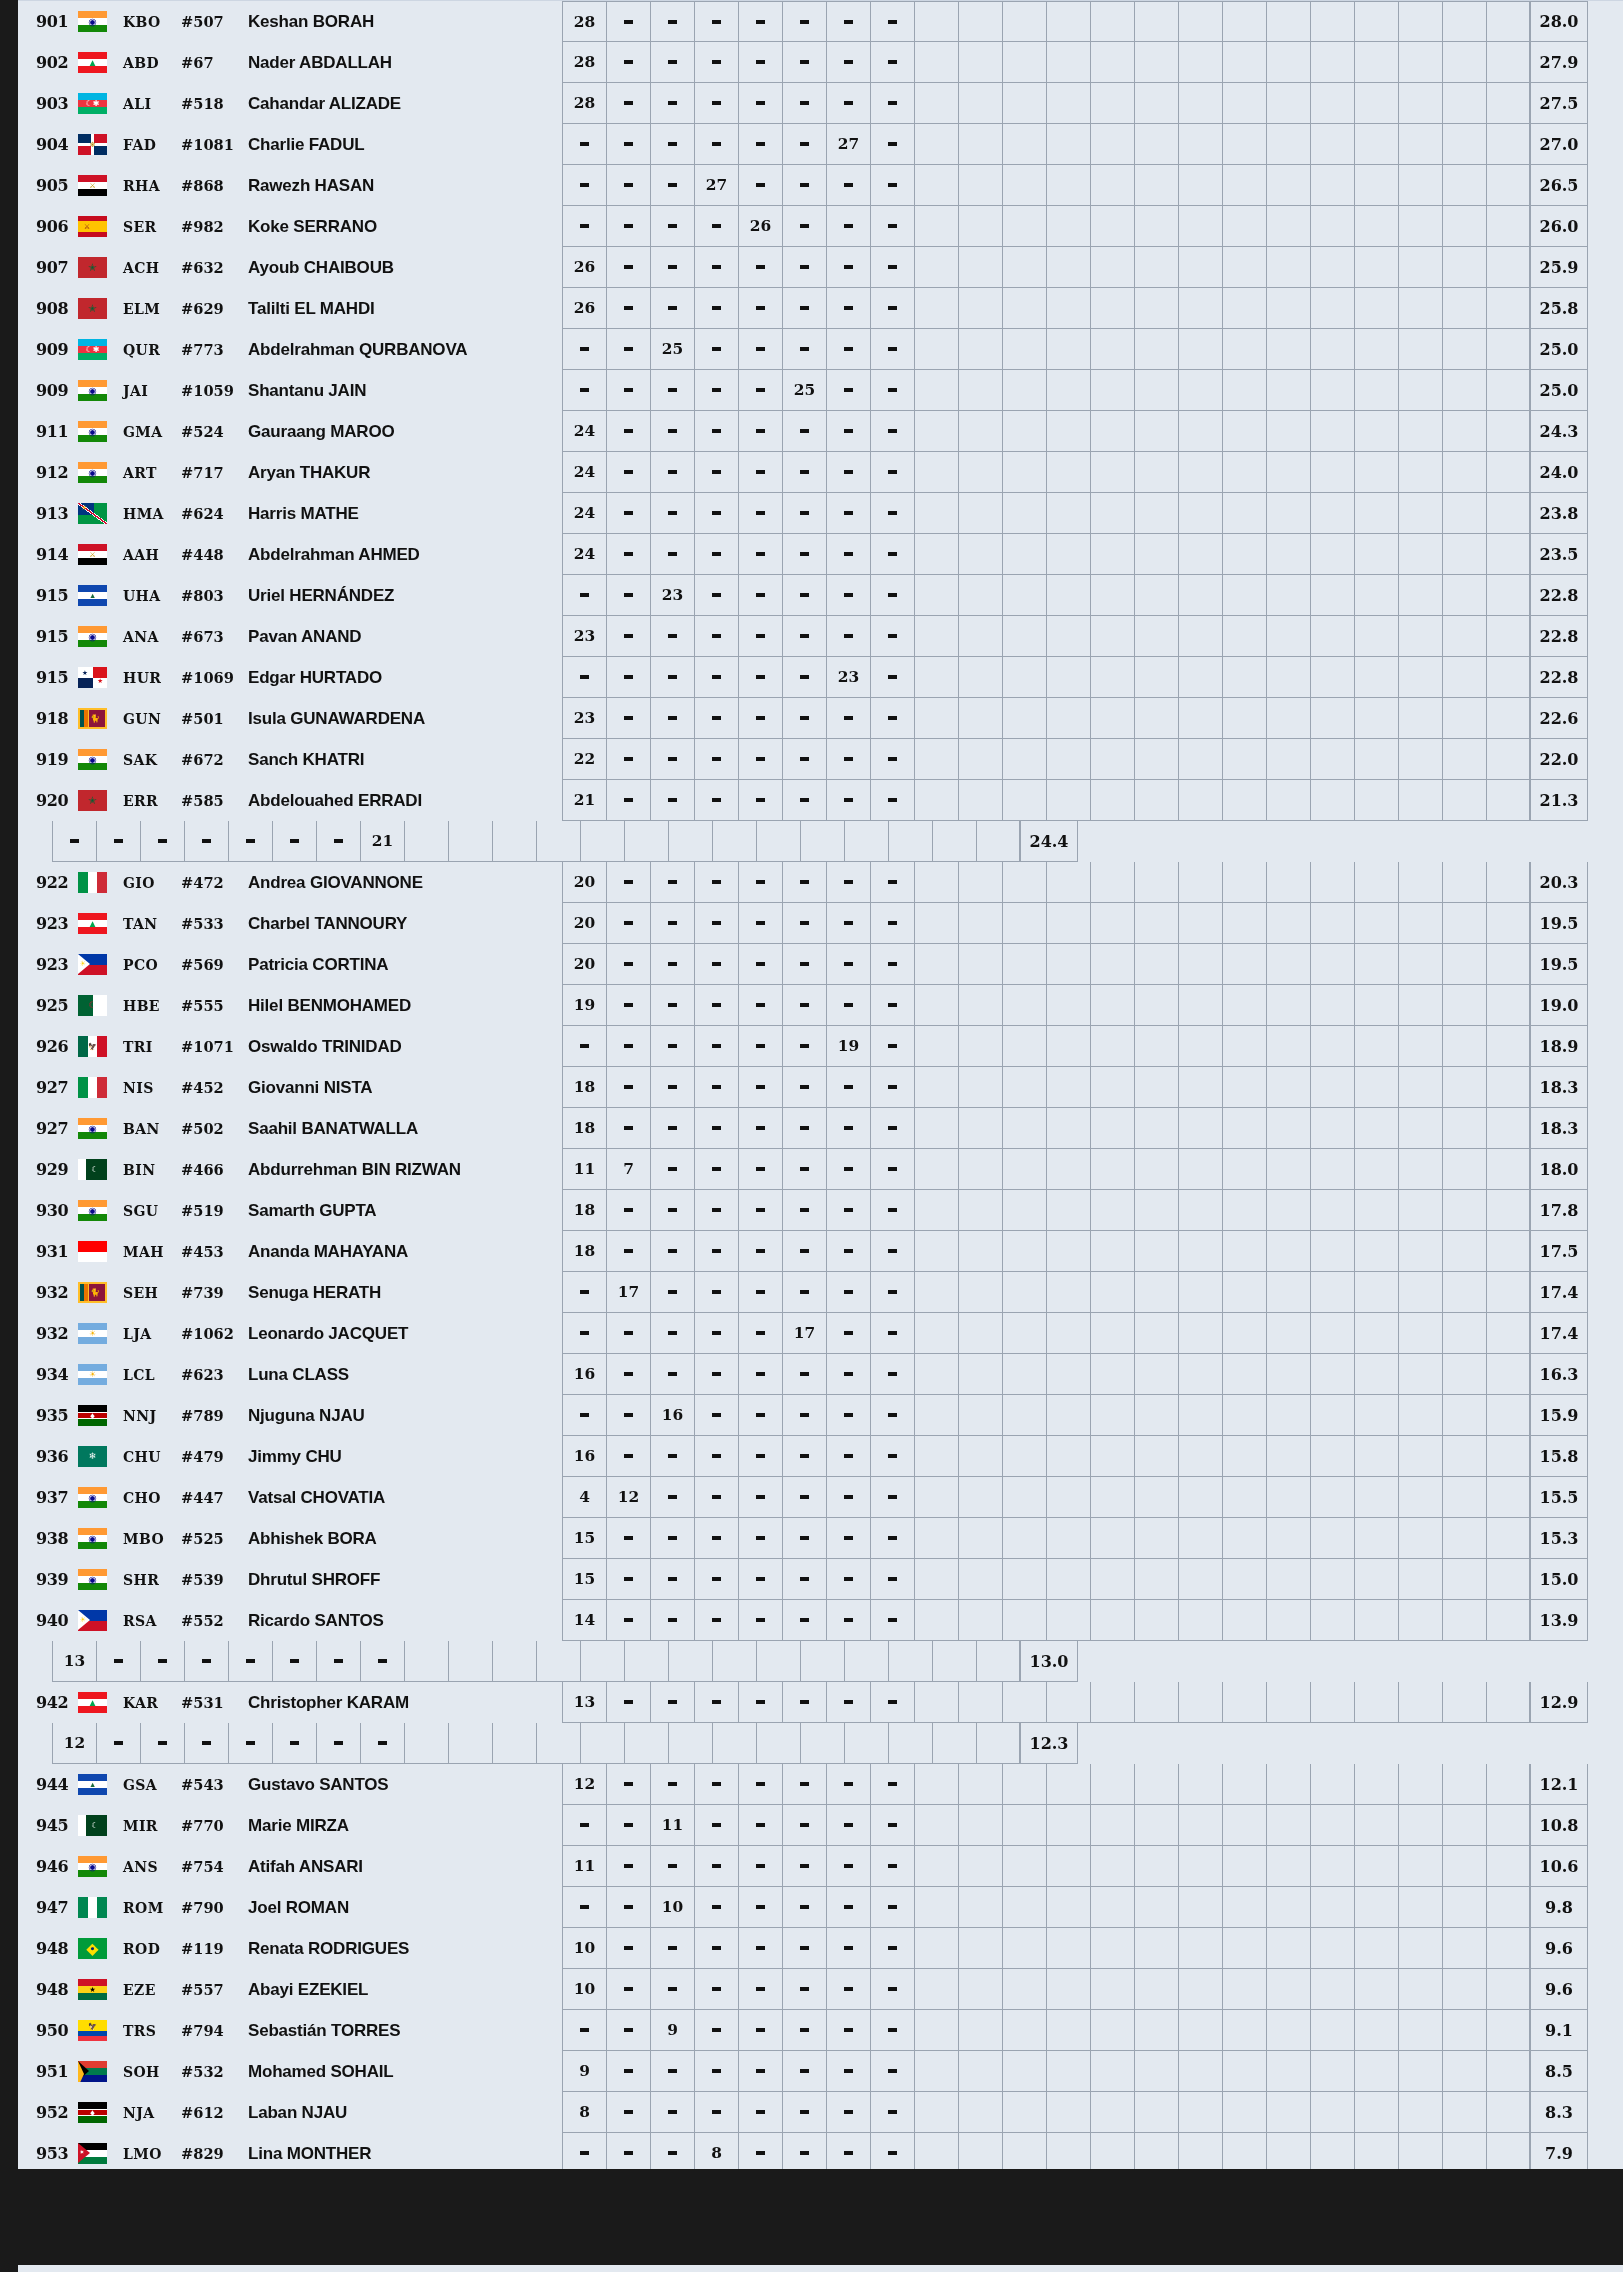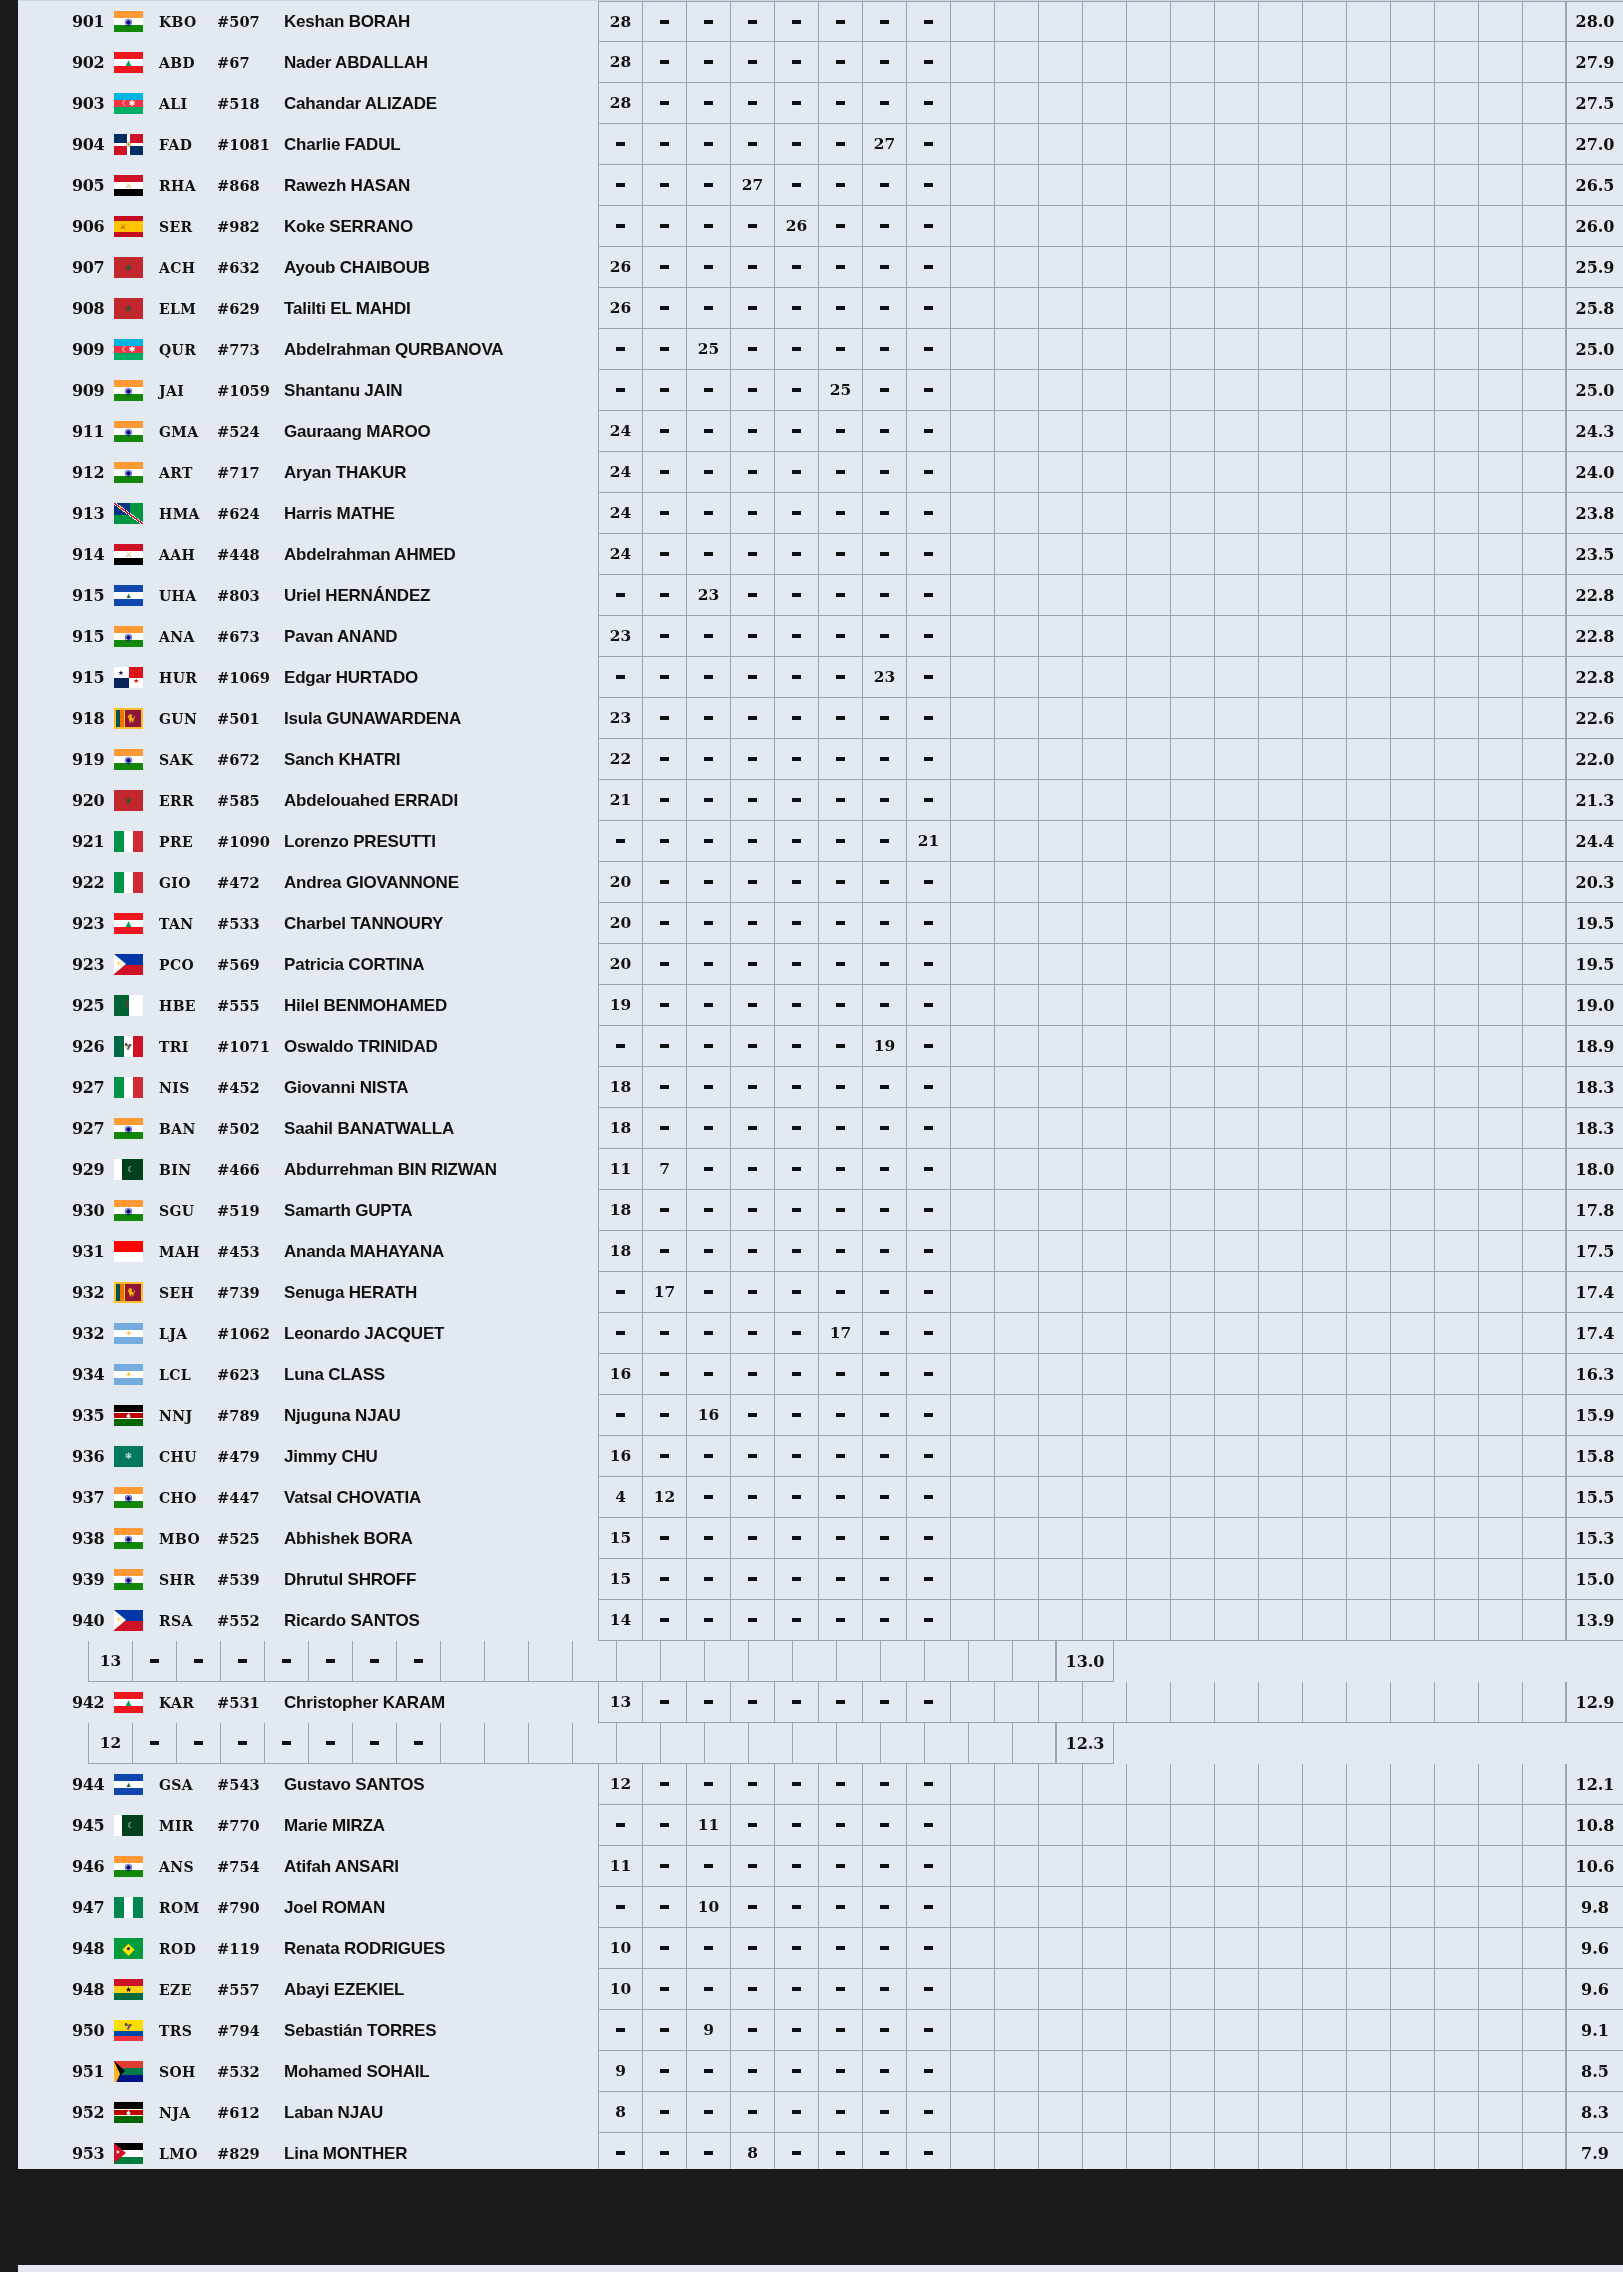--- a/index.html
+++ b/index.html
@@ -14,21 +14,20 @@
     background: #1a1a1a;
     overflow: hidden;
   }
   #board {
     position: absolute;
     left: 18px; top: 0; right: 0;
     width: 1606px;
     height: 2169px;
     background: #e3e9f0;
     border-top: 1.6px solid #cdd6e2;
-    padding-left: 36px;
   }
   .rows { display: block; }
   .row {
     display: flex;
     align-items: stretch;
     height: 41px;
     width: 100%;
   }
   
   .ident {
@@ -1274,33 +1273,20 @@
             <div class="cell"></div>
             <div class="cell"></div>
             <div class="cell"></div>
             <div class="cell"></div>
           </div>
           <div class="total-wrap">
             <div class="totalcell">21.3</div>
           </div>
         </div>
         <div class="row">
-          <div class="ident">
-            <div class="rank">921</div>
-            <div class="flag">
-              <div class="f3v">
-                <div style="background:#009246"></div>
-                <div style="background:#fff"></div>
-                <div style="background:#ce2b37"></div>
-              </div>
-            </div>
-            <div class="code">PRE</div>
-            <div class="bib">#1090</div>
-            <div class="pname">Lorenzo PRESUTTI</div>
-          </div>
           <div class="scores">
             <div class="cell">
               <span class="dash"></span>
             </div>
             <div class="cell">
               <span class="dash"></span>
             </div>
             <div class="cell">
               <span class="dash"></span>
             </div>

